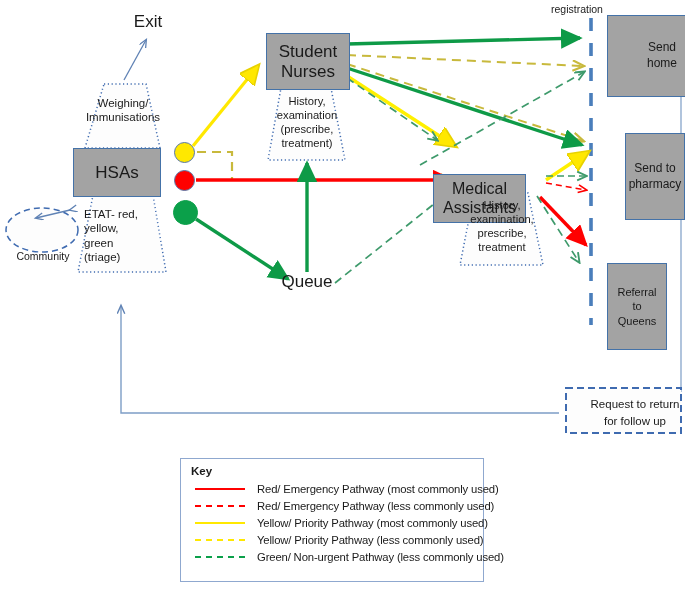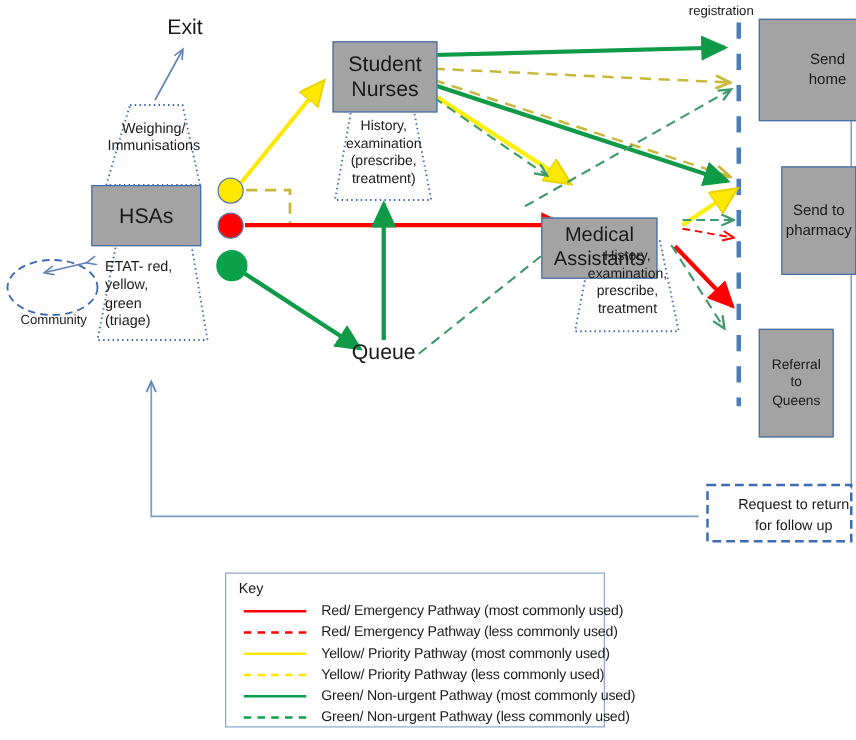--- a/index.html
+++ b/index.html
@@ -9,21 +9,21 @@
   svg.layer{position:absolute;left:0;top:0;width:685px;height:592px;overflow:visible;}
   .lbl{position:absolute;text-align:center;line-height:1.18;color:#1a1a1a;}
   .solidbox{position:absolute;border:1.6px solid #4472a8;background:#a3a3a3;
             display:flex;align-items:center;justify-content:center;text-align:center;}
   .trap-text{position:absolute;text-align:center;line-height:1.25;color:#1a1a1a;}
   .circle{position:absolute;border-radius:50%;border:1.6px solid #5878a8;box-sizing:border-box;}
   .keybox{position:absolute;border:1.3px solid #8fa8cf;background:#ffffff;}
   .keyrow{display:flex;align-items:center;height:17px;}
   .keyline{width:50px;height:0;margin-right:12px;flex:none;}
   .keytxt{font-size:11.3px;white-space:nowrap;letter-spacing:-.15px;}
-  .keytitle{font-size:11.5px;margin:6px 0 2px 10px;}
+  .keytitle{font-size:11.5px;margin:6px 0 2px 10px;font-weight:bold;}
 </style>
 </head>
 <body>
 
 <div id="stage">
 
   <svg class="layer">
     <defs>
       <marker id="ah-red" markerWidth="7" markerHeight="7" refX="5.6" refY="3" orient="auto">
         <path d="M0,0 L6.4,3 L0,6 z" fill="#FF0000"></path>
@@ -186,23 +186,19 @@
         </div>
         <div class="keyrow">
           <div class="keyline" style="border-top: 2.2px solid rgb(255, 232, 0);"></div>
           <div class="keytxt">Yellow/ Priority Pathway (most commonly used)</div>
         </div>
         <div class="keyrow">
           <div class="keyline" style="border-top: 2.2px dashed rgb(255, 232, 0);"></div>
           <div class="keytxt">Yellow/ Priority Pathway (less commonly used)</div>
         </div>
         <div class="keyrow">
-          <div class="keyline" style="border-top: 2.2px solid rgb(11, 160, 74);"></div>
-          <div class="keytxt">Green/ Non-urgent Pathway (most commonly used)</div>
-        </div>
-        <div class="keyrow">
           <div class="keyline" style="border-top: 2.2px dashed rgb(11, 160, 74);"></div>
           <div class="keytxt">Green/ Non-urgent Pathway (less commonly used)</div>
         </div>
       </div>
   </div>
 
 </div>
 
 </body></html>

